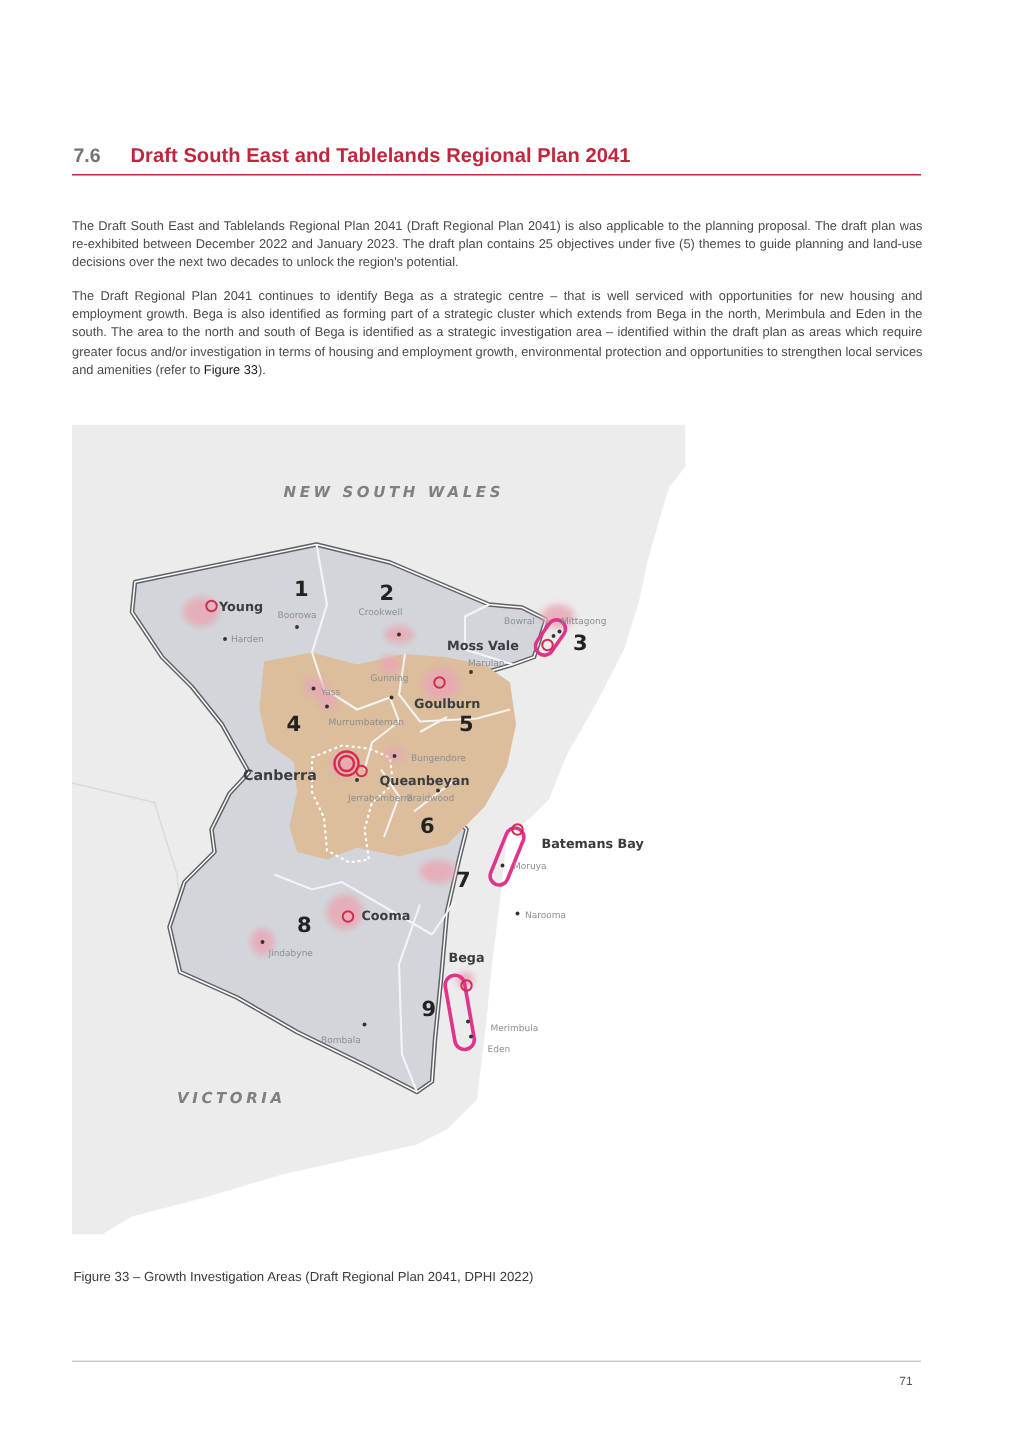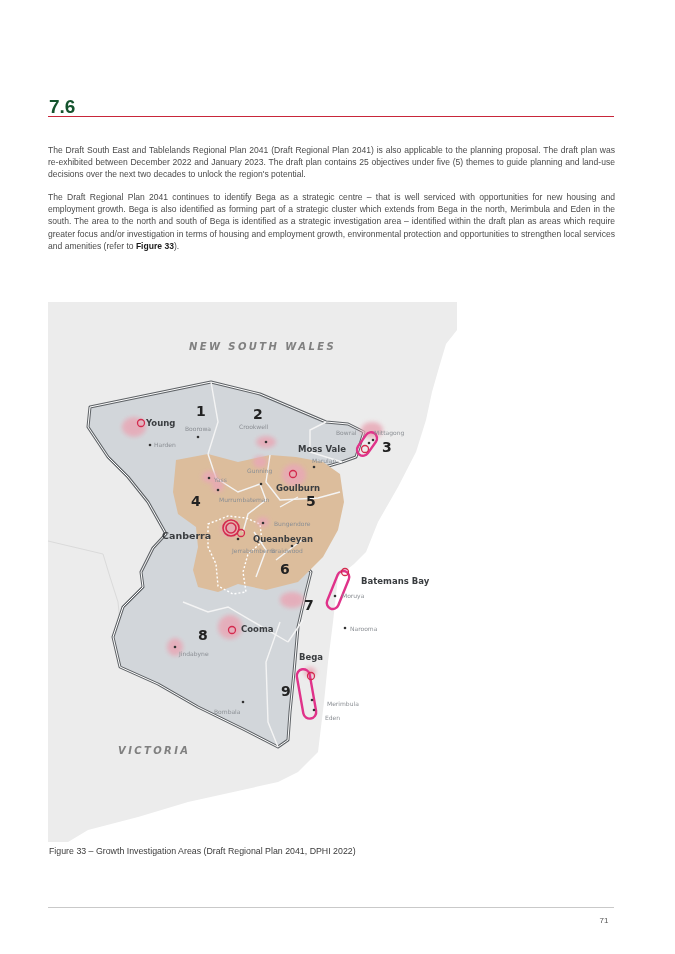--- a/index.html
+++ b/index.html
@@ -1,34 +1,35 @@
 <!DOCTYPE html>
 <html><head>
 <meta charset="utf-8">
 <style>
   html, body { margin: 0; padding: 0; background: #ffffff; }
   body { width: 675px; height: 954px; position: relative; overflow: hidden; font-family: "Liberation Sans", sans-serif; color: #3a3a3a; }
   .heading { position: absolute; left: 48px; top: 96px; width: 566px; height: 20px; border-bottom: 1.3px solid #c8263a; }
-  .heading .num { position: absolute; left: 1px; top: 0; font-size: 19px; font-weight: bold; color: #14532d; }
+  .heading .num { position: absolute; left: 1px; top: 0; font-size: 13px; font-weight: bold; color: #737373; }
   .heading .title { position: absolute; left: 39px; top: 0; font-size: 13.4px; font-weight: bold; color: #c1263c; letter-spacing: 0.05px; }
   .para { position: absolute; left: 48px; width: 567px; font-size: 8.55px; line-height: 12.2px; color: #4a4a4a; text-align: justify; }
-  .para b { color: #1a1a1a; font-weight: bold; }
+  .para b { color: #1a1a1a; font-weight: normal; }
   #p1 { top: 144px; }
   #p2 { top: 191px; }
-  .map { position: absolute; left: 48px; top: 302px; width: 409px; height: 540px; }
+  .map { position: absolute; left: 48px; top: 283px; width: 409px; height: 540px; }
   .caption { position: absolute; left: 49px; top: 846px; font-size: 8.8px; color: #3a3a3a; }
   .footer-line { position: absolute; left: 48px; top: 907px; width: 566px; height: 0; border-top: 1px solid #c9c9c9; }
   .page-num { position: absolute; left: 594px; top: 916px; width: 20px; text-align: center; font-size: 8px; color: #555; }
   svg text { font-family: "DejaVu Sans", sans-serif; }
 </style>
 </head>
 <body>
 
 <div class="heading">
   <span class="num">7.6</span>
+  <span class="title">Draft South East and Tablelands Regional Plan 2041</span>
 </div>
 
 <div class="para" id="p1">The Draft South East and Tablelands Regional Plan 2041 (Draft Regional Plan 2041) is also applicable to the planning proposal.  The draft plan was re-exhibited between December 2022 and January 2023. The draft plan contains 25 objectives under five (5) themes to guide planning and land-use decisions over the next two decades to unlock the region's potential.</div>
 <div class="para" id="p2"><span>The Draft Regional Plan 2041 continues to identify Bega as a strategic centre – that is well serviced with opportunities for new housing and employment growth.  Bega is also identified as forming part of a strategic cluster which extends from Bega in the north, Merimbula and Eden in the south. The area to the north and south of Bega is identified as a strategic investigation area – identified within the draft plan as areas which require greater focus and/or investigation in terms of housing and employment growth, environmental protection and opportunities to strengthen local services and amenities (refer to </span><b>Figure 33</b><span>).</span></div>
 
 <div class="map">
   <svg width="409" height="540" viewBox="0 0 409 540">
     <defs>
       <filter id="blur1">
           <feGaussianBlur stdDeviation="2.2"></feGaussianBlur>

